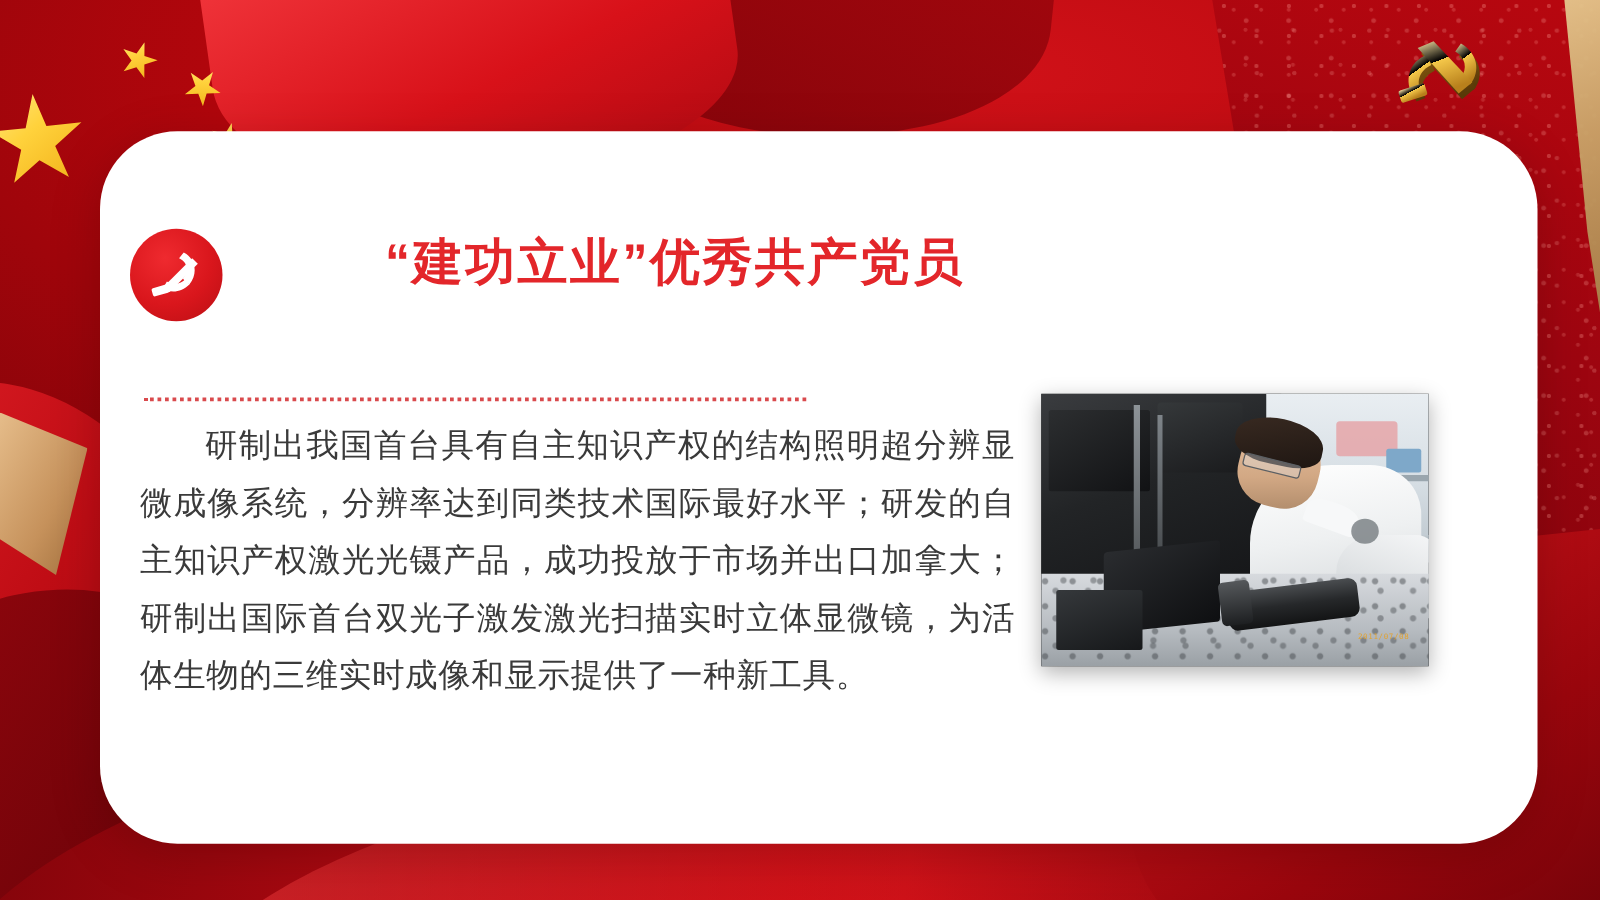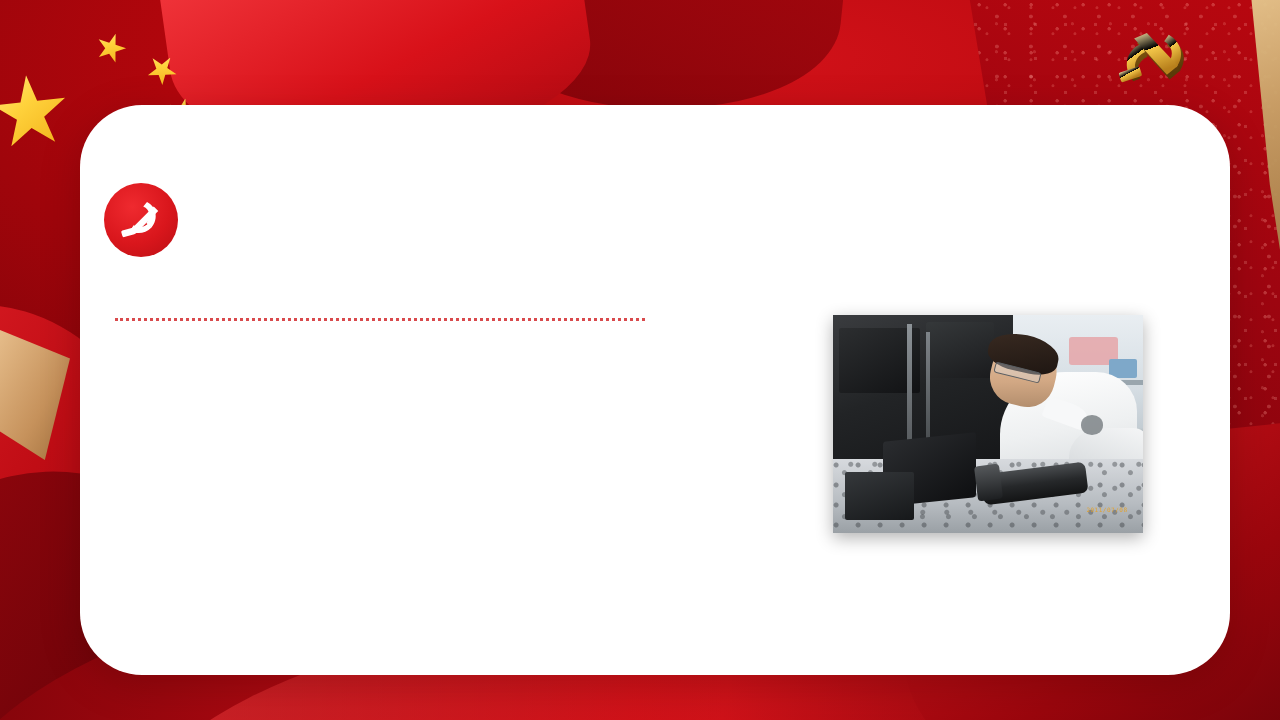--- a/index.html
+++ b/index.html
@@ -333,25 +333,27 @@
         <g fill="#ffffff">
           <path d="M40 8 C52 14 56 30 46 42 L39 36 C46 28 44 18 35 14 Z"></path>
           <path d="M46 42 C38 50 26 52 18 46 L22 39 C29 43 37 42 42 36 Z"></path>
           <path d="M13 50 L19 44 L49 14 L55 20 L25 50 Z"></path>
           <rect x="6" y="44" width="18" height="9" rx="2" transform="rotate(-16 15 48)"></rect>
         </g>
       </svg>
     </div>
 
     <div class="title-block">
+      <div class="title-main">“建功立业”优秀共产党员</div>
     </div>
 
     <div class="divider"></div>
   </div>
 
+  <div class="body-text">研制出我国首台具有自主知识产权的结构照明超分辨显微成像系统，分辨率达到同类技术国际最好水平；研发的自主知识产权激光光镊产品，成功投放于市场并出口加拿大；研制出国际首台双光子激发激光扫描实时立体显微镜，为活体生物的三维实时成像和显示提供了一种新工具。</div>
 
   <div class="photo-wrap">
     <div class="photo">
       <div class="ph-bg-dark"></div>
       <div class="ph-window"></div>
       <div class="ph-winframe"></div>
       <div class="ph-pink"></div>
       <div class="ph-blue"></div>
       <div class="ph-winsill"></div>
       <div class="ph-monitor"></div>

